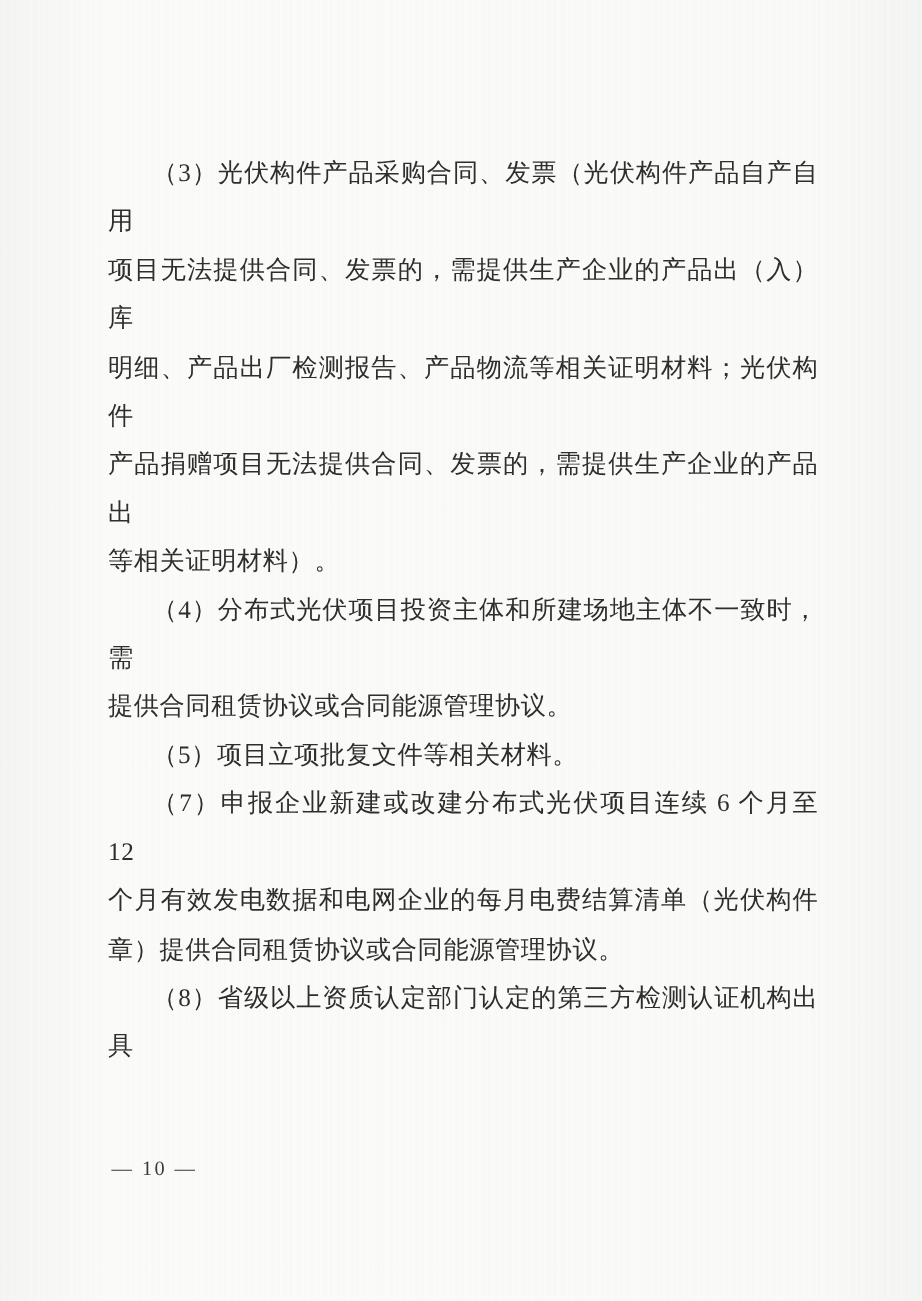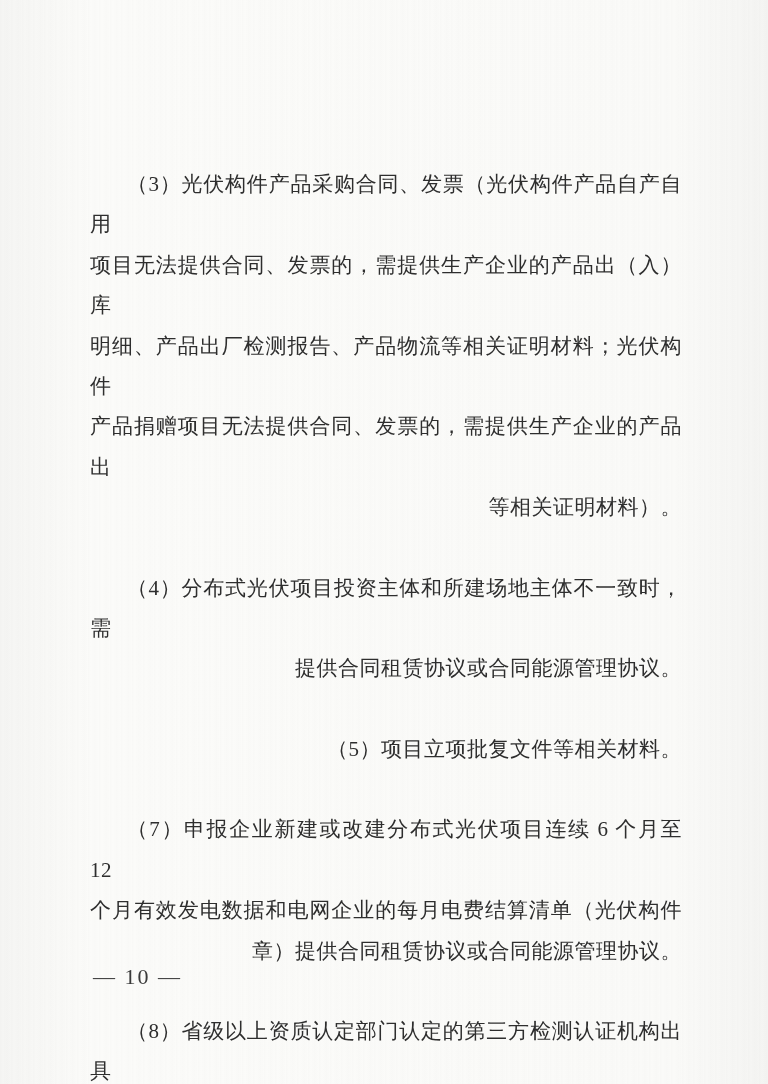--- a/index.html
+++ b/index.html
@@ -36,39 +36,38 @@
     position: absolute;
     left: 90px;
     top: 124px;
     width: 592px;
     color: #2e2e2e;
     font-size: 21px;
     line-height: 40.4px;
     letter-spacing: 0.5px;
   }
   .line {
-    text-align: right;
+    text-align: left;
     white-space: nowrap;
   }
   .line.fill {
     white-space: normal;
     text-align: justify;
     text-align-last: justify;
     text-justify: inter-character;
   }
   .line.indent {
     text-indent: 1.75em;
-    margin-top: 40px;
   }
   .footer {
     position: absolute;
     left: 93px;
     top: 964px;
     color: #3a3a3a;
-    font-size: 22px;
+    font-size: 17px;
     letter-spacing: 2px;
   }
 </style>
 </head>
 <body>
 
 <div class="page">
   <div class="content">
       <div class="line indent fill">（3）光伏构件产品采购合同、发票（光伏构件产品自产自用</div>
       <div class="line fill">项目无法提供合同、发票的，需提供生产企业的产品出（入）库</div>

